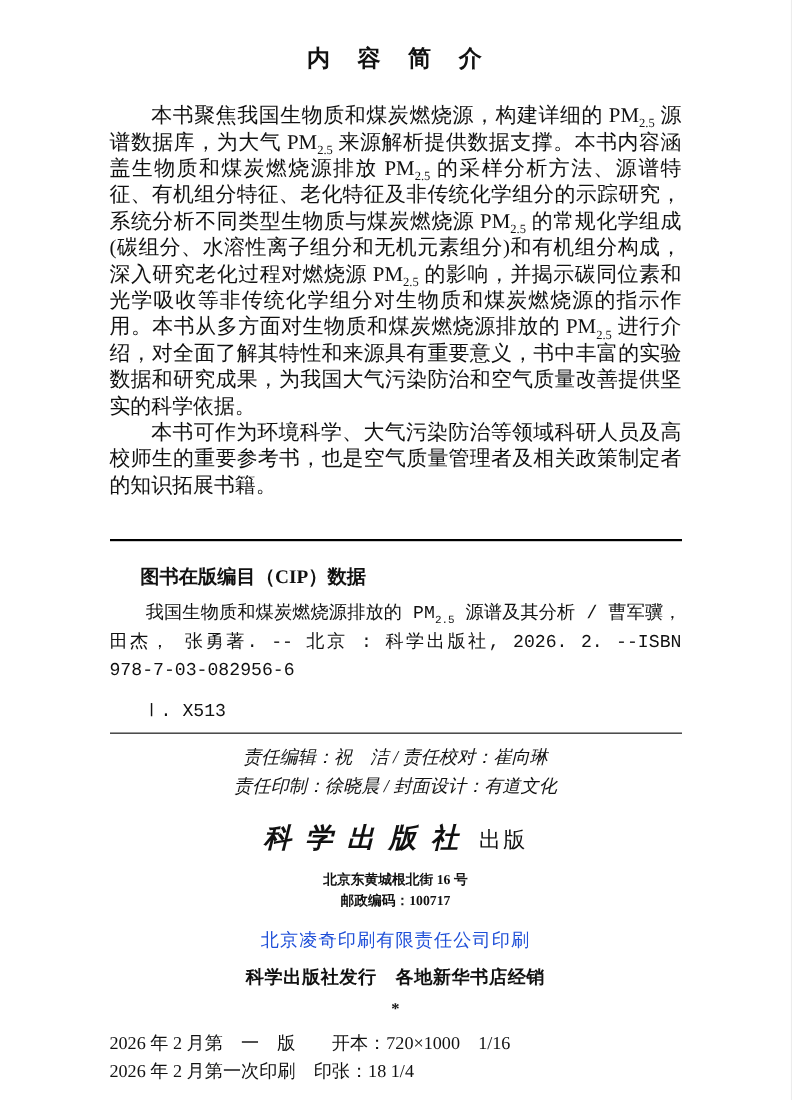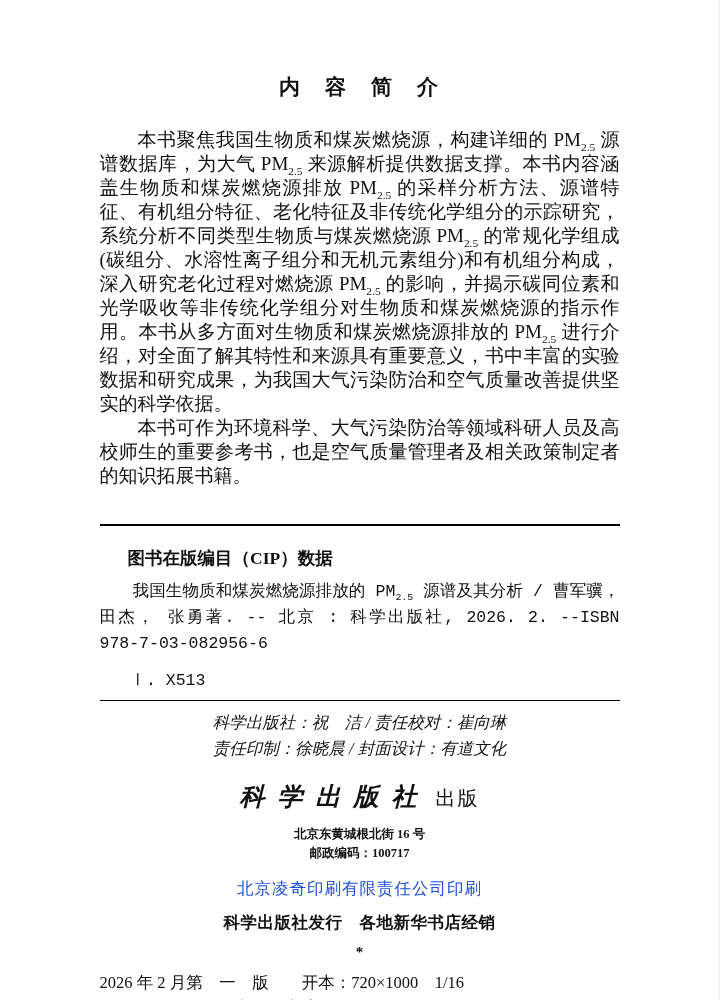--- a/index.html
+++ b/index.html
@@ -12,21 +12,21 @@
     font-family: "Liberation Serif", "DejaVu Serif", serif;
     overflow: hidden;
     border-right: 1px solid #ececec;
     box-sizing: border-box;
   }
   .content { width: 520px; margin: 0 auto; }
 
   
   .page-title {
     margin: 0;
-    padding-top: 74px;
+    padding-top: 40px;
     text-align: center;
     font-size: 21px;
     font-weight: bold;
     letter-spacing: 2px;
     line-height: 26px;
   }
 
   
   .intro { margin-top: 28px; font-size: 19px; line-height: 24px; text-align: justify; }
   .intro p { margin: 0; text-indent: 2em; }
@@ -78,21 +78,21 @@
       <p>本书可作为环境科学、大气污染防治等领域科研人员及高校师生的重要参考书，也是空气质量管理者及相关政策制定者的知识拓展书籍。</p>
     </div>
 
     <div class="cip-box">
       <p class="cip-heading">图书在版编目（CIP）数据</p>
       <p class="cip-entry cip-mono">我国生物质和煤炭燃烧源排放的 PM<sub>2.5</sub> 源谱及其分析 / 曹军骥，田杰， 张勇著. -- 北京 : 科学出版社, 2026. 2. --ISBN 978-7-03-082956-6</p>
       <p class="cip-class cip-mono">Ⅰ. X513</p>
     </div>
 
     <div class="credits">
-      <p>科学出版社：祝　洁 / 责任校对：崔向琳</p>
+      <p>责任编辑：祝　洁 / 责任校对：崔向琳</p>
       <p>责任印制：徐晓晨 / 封面设计：有道文化</p>
     </div>
 
     <div class="pub-block">
       <p class="logo-line"><span class="press-logo">科学出版社</span><span class="publish-label">出版</span></p>
       <p class="addr-line">北京东黄城根北街 16 号</p>
       <p class="addr-line">邮政编码：100717</p>
       <p class="printer-line">北京凌奇印刷有限责任公司印刷</p>
       <p class="dist-line">科学出版社发行　各地新华书店经销</p>
       <p class="star-line">*</p>

